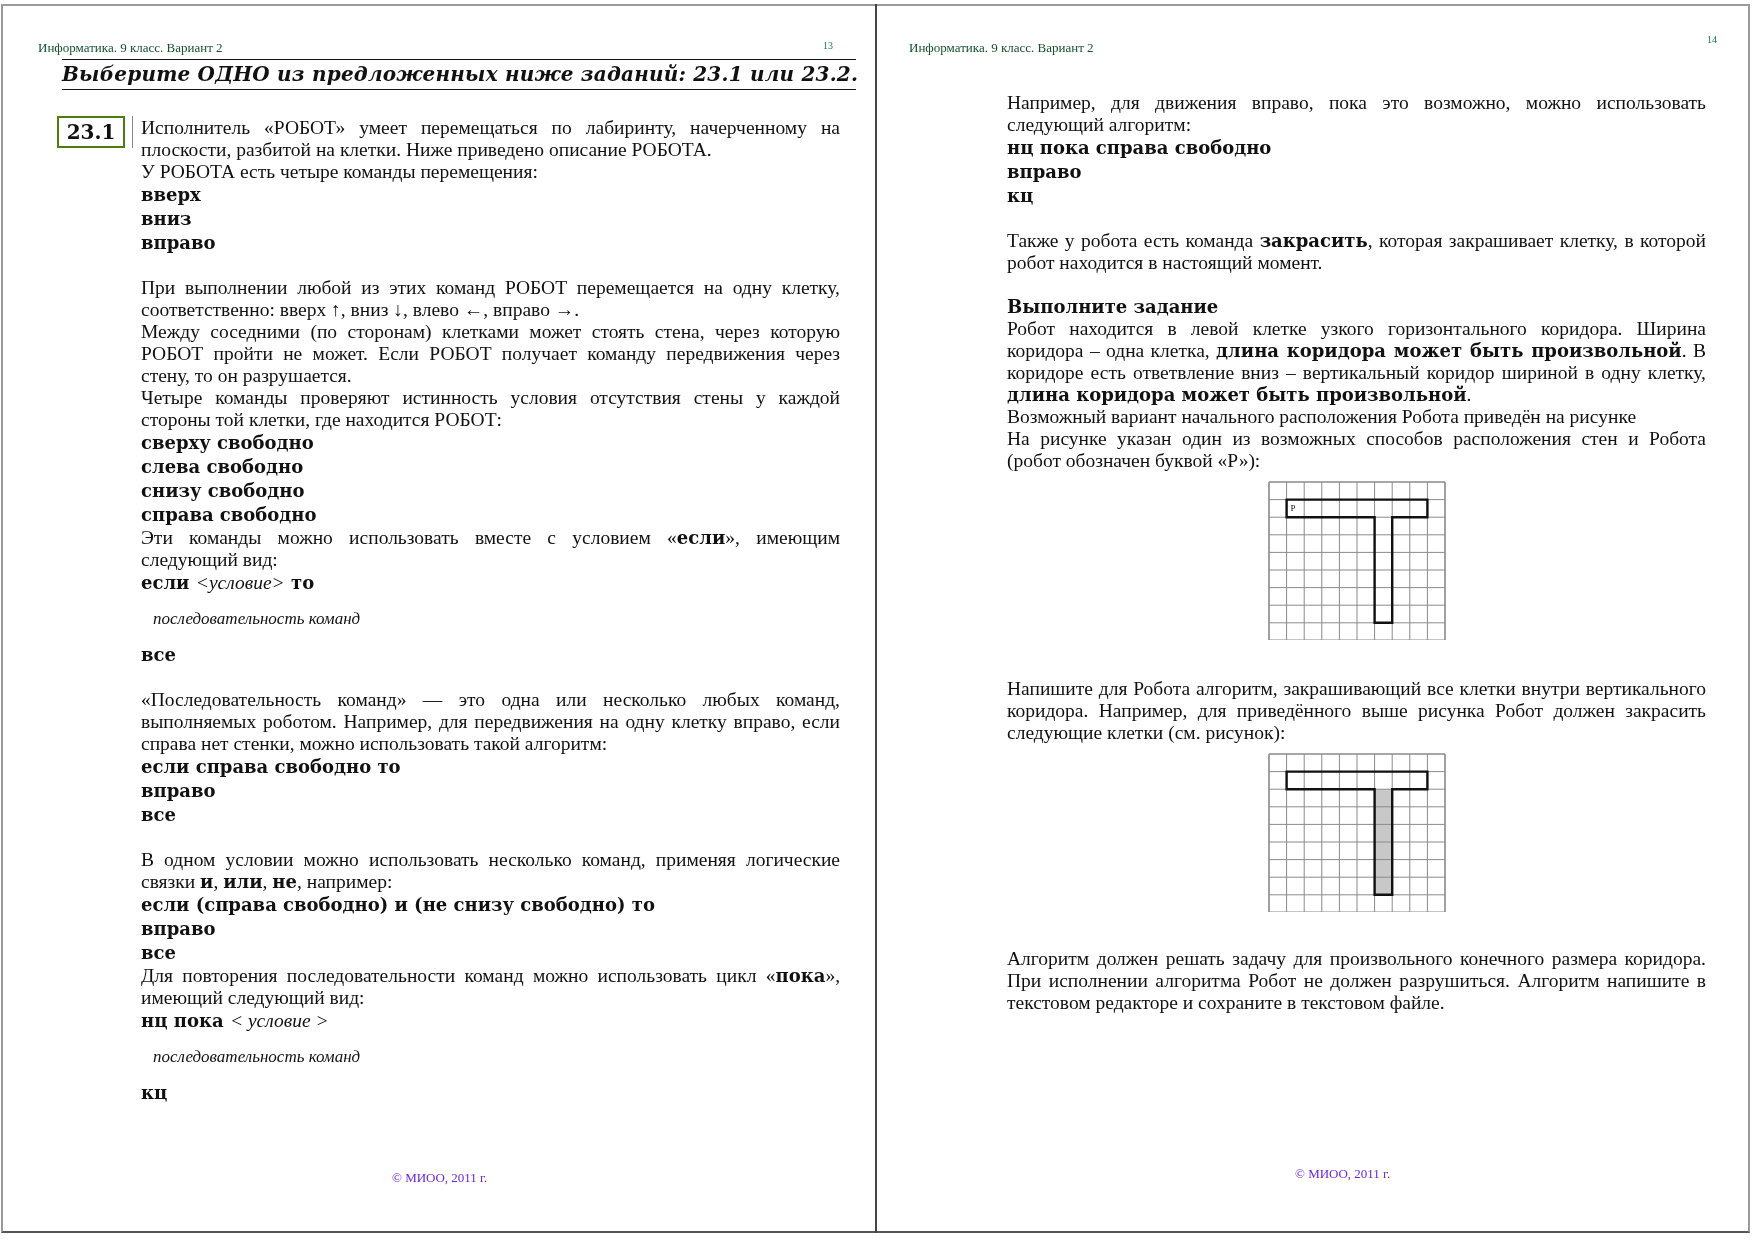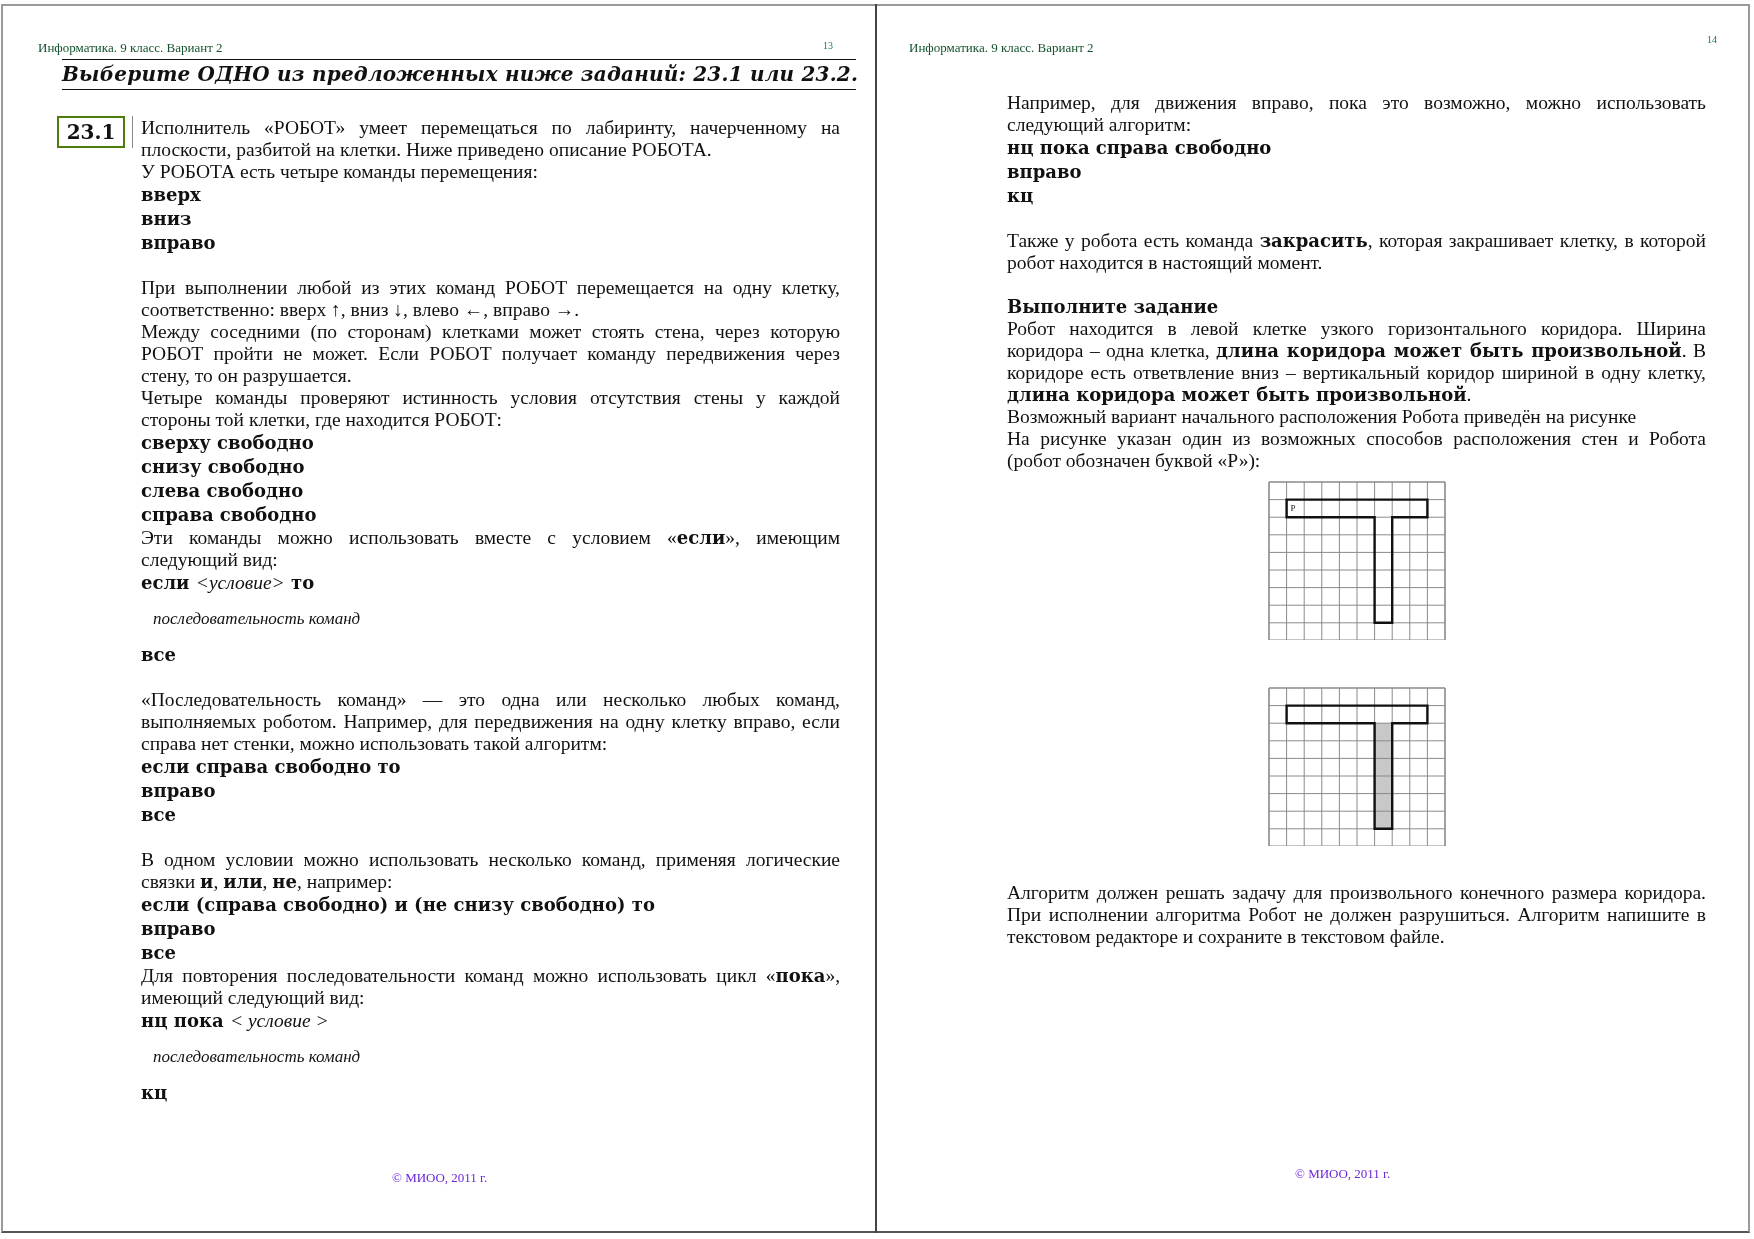--- a/index.html
+++ b/index.html
@@ -77,22 +77,22 @@
     <p class="p">Исполнитель «РОБОТ» умеет перемещаться по лабиринту, начерченному на плоскости, разбитой на клетки. Ниже приведено описание РОБОТА.</p>
     <p class="p">У РОБОТА есть четыре команды перемещения:</p>
     <p class="cmd">вверх</p>
     <p class="cmd">вниз</p>
     <p class="cmd">вправо</p>
     <div class="gap"></div>
     <p class="p">При выполнении любой из этих команд РОБОТ перемещается на одну клетку, соответственно: вверх ↑, вниз ↓, влево ←, вправо →.</p>
     <p class="p">Между соседними (по сторонам) клетками может стоять стена, через которую РОБОТ пройти не может. Если РОБОТ получает команду передвижения через стену, то он разрушается.</p>
     <p class="p">Четыре команды проверяют истинность условия отсутствия стены у каждой стороны той клетки, где находится РОБОТ:</p>
     <p class="cmd">сверху свободно</p>
+    <p class="cmd">слева свободно</p>
     <p class="cmd">снизу свободно</p>
-    <p class="cmd">слева свободно</p>
     <p class="cmd">справа свободно</p>
     <p class="p"><span>Эти команды можно использовать вместе с условием «</span><span class="b">если</span><span>», имеющим следующий вид:</span></p>
     <p class="cmd"><span>если</span> <span class="i" style="font-weight:normal;font-family:'Liberation Serif',serif;font-size:19.5px;">&lt;условие&gt;</span> <span>то</span></p>
     <p class="code-i">последовательность команд</p>
     <p class="cmd">все</p>
     <div class="gap"></div>
     <p class="p">«Последовательность команд» — это одна или несколько любых команд, выполняемых роботом. Например, для передвижения на одну клетку вправо, если справа нет стенки, можно использовать такой алгоритм:</p>
     <p class="cmd">если справа свободно то</p>
     <p class="cmd">вправо</p>
     <p class="cmd">все</p>
@@ -148,20 +148,21 @@
         <line x1="2" y1="90" x2="178" y2="90" stroke="#8a8a8a" stroke-width="1"></line>
         <line x1="2" y1="107.60000000000001" x2="178" y2="107.60000000000001" stroke="#8a8a8a" stroke-width="1"></line>
         <line x1="2" y1="125.20000000000002" x2="178" y2="125.20000000000002" stroke="#8a8a8a" stroke-width="1"></line>
         <line x1="2" y1="142.8" x2="178" y2="142.8" stroke="#8a8a8a" stroke-width="1"></line>
         <line x1="2" y1="160.4" x2="178" y2="160.4" stroke="#8a8a8a" stroke-width="1.6"></line>
         <path d="M19.6,19.6 L160.4,19.6 L160.4,37.2 L125.20000000000002,37.2 L125.20000000000002,142.8 L107.60000000000001,142.8 L107.60000000000001,37.2 L19.6,37.2 Z" fill="none" stroke="#111" stroke-width="2.4" stroke-linejoin="miter"></path>
         <text x="23.6" y="30.6" font-size="9" font-family="Liberation Serif, serif" fill="#111">Р</text>
       </svg>
 
     <div style="height:38px;"></div>
+    <p class="p">Напишите для Робота алгоритм, закрашивающий все клетки внутри вертикального коридора. Например, для приведённого выше рисунка Робот должен закрасить следующие клетки (см. рисунок):</p>
 
     <svg id="fig2" class="figure" width="180" height="160" viewBox="0 0 180 160">
         <rect x="107.60000000000001" y="37.2" width="17.6" height="105.60000000000001" fill="#c8c8c8"></rect>
         <line x1="2" y1="2" x2="2" y2="160.4" stroke="#8a8a8a" stroke-width="1.6"></line>
         <line x1="19.6" y1="2" x2="19.6" y2="160.4" stroke="#8a8a8a" stroke-width="1"></line>
         <line x1="37.2" y1="2" x2="37.2" y2="160.4" stroke="#8a8a8a" stroke-width="1"></line>
         <line x1="54.800000000000004" y1="2" x2="54.800000000000004" y2="160.4" stroke="#8a8a8a" stroke-width="1"></line>
         <line x1="72.4" y1="2" x2="72.4" y2="160.4" stroke="#8a8a8a" stroke-width="1"></line>
         <line x1="90" y1="2" x2="90" y2="160.4" stroke="#8a8a8a" stroke-width="1"></line>
         <line x1="107.60000000000001" y1="2" x2="107.60000000000001" y2="160.4" stroke="#8a8a8a" stroke-width="1"></line>

